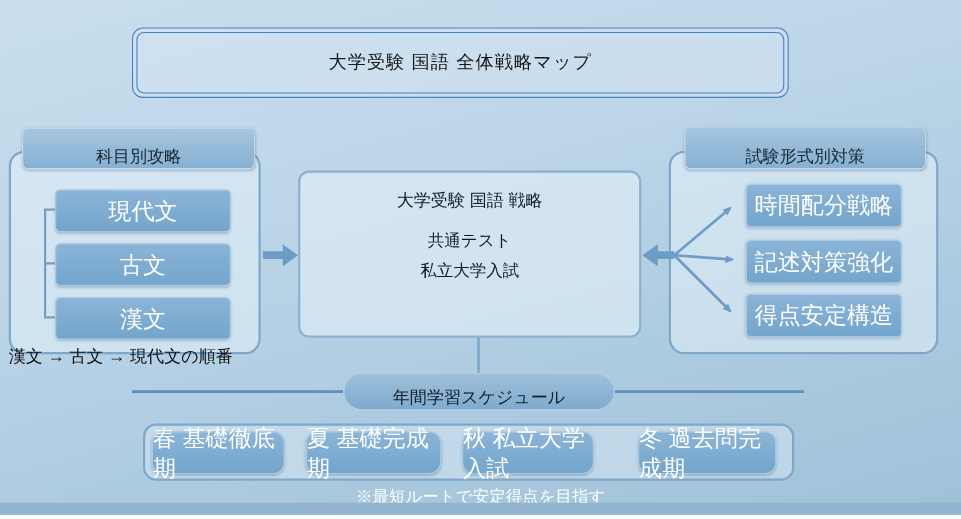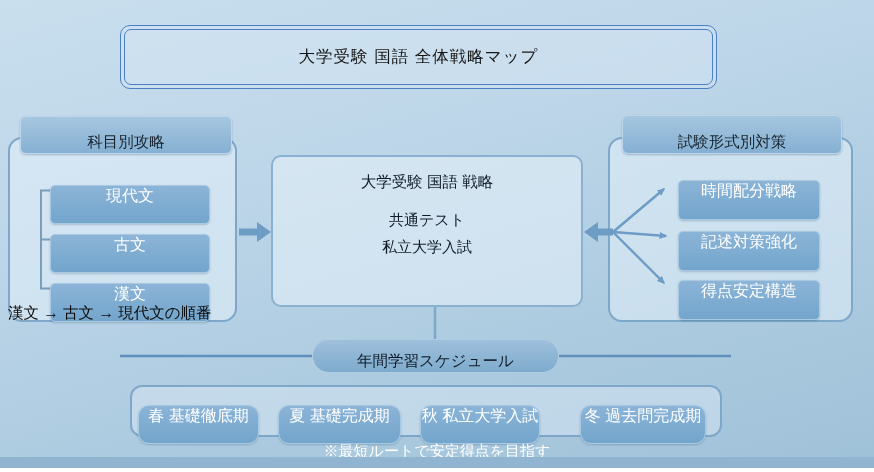--- a/index.html
+++ b/index.html
@@ -28,43 +28,42 @@
     position:absolute; display:flex; align-items:flex-end; justify-content:center;
     font-size:15.5px; color:#17242f;
     background:linear-gradient(180deg,#a6c6df,#85b0d3);
     border:1px solid #bdd6e9; border-radius:6px;
     box-shadow:0 1px 2px rgba(40,70,100,0.3);
   }
   .header-left  { left:20px;  top:116px; width:210px; height:36px; }
   .header-right { left:622px; top:115px; width:218px; height:37px; }
 
   .item-box {
-    position:absolute; display:flex; align-items:flex-start; justify-content:center;
-    font-size:16px; color:#ffffff;
+    position:absolute; display:flex; align-items:center; justify-content:center;
+    font-size:21px; color:#ffffff;
     background:linear-gradient(180deg,#8bb4d7,#73a5cc);
     border:1px solid #a9c9e2; border-radius:5px;
     box-shadow:0 1px 2px rgba(40,70,100,0.25);
-    margin-top:13px;
   }
   .li-1 { left:50px; top:172px; width:158px; height:37px; }
   .li-2 { left:50px; top:221px; width:158px; height:37px; }
   .li-3 { left:50px; top:270px; width:158px; height:37px; }
   .ri-1 { left:678px; top:167px; width:140px; height:38px; }
   .ri-2 { left:678px; top:218px; width:140px; height:38px; }
   .ri-3 { left:678px; top:267px; width:140px; height:38px; }
 
   .center-box {
     position:absolute; left:271px; top:155px; width:312px; height:152px; box-sizing:border-box;
     border:2px solid #8ab0d2; border-radius:10px; background:rgba(228,240,249,0.6);
     color:#101c28; text-align:center;
   }
   .center-title { margin-top:15px; font-size:15.5px; }
   .center-lines { margin-top:13px; font-size:15px; line-height:27px; }
 
-  .note-text { position:absolute; left:8px; top:303px; font-size:15.5px; color:#0c0c0c; white-space:nowrap; }
+  .note-text { position:absolute; left:8px; top:314px; font-size:15.5px; color:#0c0c0c; white-space:nowrap; }
 
   .schedule-pill {
     position:absolute; left:312px; top:339px; width:247px; height:34px; box-sizing:border-box;
     background:linear-gradient(180deg,#9fc0db,#7eabce);
     border:1.5px solid #b0cde3; border-radius:17px;
     display:flex; align-items:flex-end; justify-content:center;
     font-size:15.5px; color:#101c28;
   }
 
   .phase-box { top:392px; height:37px;border-radius:11px; }

